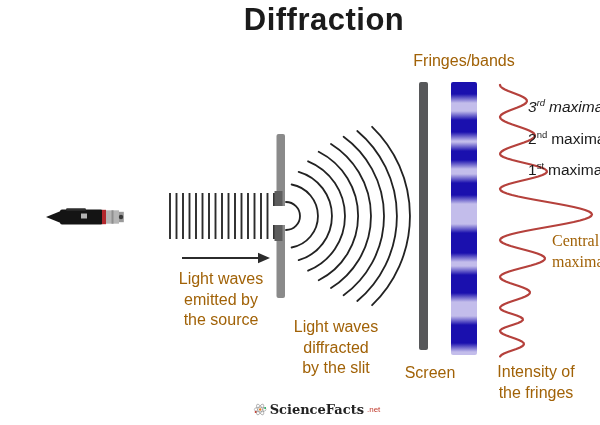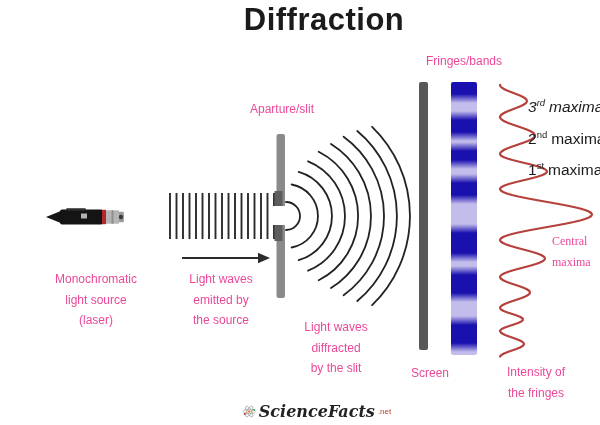--- a/index.html
+++ b/index.html
@@ -2,39 +2,39 @@
 <html><head>
 <meta charset="utf-8">
 <style>
   html,body{margin:0;padding:0;background:#fff;}
   #canvas{
     position:relative;width:600px;height:425px;background:#ffffff;overflow:hidden;
     font-family:"Liberation Sans",sans-serif;color:#1b1b1b;margin-left:24px;
   }
   svg{position:absolute;left:0;top:0;}
   .lbl{
-    position:absolute;font-size:12px;line-height:20.5px;text-align:center;
-    white-space:pre-line;transform:translateX(-50%);color:#ec4899;
+    position:absolute;font-size:16px;line-height:20.5px;text-align:center;
+    white-space:pre-line;transform:translateX(-50%);color:#a16207;
   }
   .title{
     position:absolute;top:2px;left:300px;transform:translateX(-50%);
     font-size:31px;font-weight:bold;letter-spacing:.5px;white-space:nowrap;
   }
   .maxlbl{position:absolute;left:504px;font-size:15.5px;white-space:nowrap;}
   .maxlbl .sup{font-size:9.5px;vertical-align:6px;}
   .maxlbl .word{margin-left:4px;}
   #fringe{position:absolute;border-radius:2px;}
   #central-maxima{transform:none;text-align:left;font-family:Liberation Serif, serif;}
   #logo{
     position:absolute;left:293px;top:402px;transform:translateX(-50%);
     display:flex;align-items:center;gap:3px;
   }
   #logo .brand{
-    font-family:"DejaVu Serif",serif;font-style:italic;font-weight:bold;
-    font-size:16px;color:#222;
+    font-family:"DejaVu Serif",serif;font-weight:bold;
+    font-size:13px;color:#222;
   }
   #logo .tld{font-size:8px;color:#c0392b;}
 </style>
 </head>
 <body>
 
 <div id="canvas">
 
   <svg width="600" height="425" viewBox="0 0 600 425">
 
@@ -88,25 +88,21 @@
 
     <path id="curve" fill="none" stroke-width="2.2" stroke-linecap="round" stroke-linejoin="round" stroke="#b5413c" d="M 476.0 85.0 L 476.6 86.5 L 478.3 88.0 L 480.9 89.5 L 484.3 91.0 L 488.2 92.5 L 492.1 94.0 L 495.9 95.5 L 499.0 97.0 L 501.4 98.5 L 502.7 100.0 L 502.9 101.5 L 502.0 103.0 L 499.9 104.5 L 497.0 106.0 L 493.4 107.5 L 489.5 109.0 L 485.6 110.5 L 482.0 112.0 L 479.1 113.5 L 477.0 115.0 L 476.1 116.5 L 476.0 117.0 L 476.6 118.5 L 478.2 120.0 L 480.9 121.5 L 484.3 123.0 L 488.4 124.5 L 492.8 126.0 L 497.2 127.5 L 501.4 129.0 L 505.1 130.5 L 508.0 132.0 L 510.0 133.5 L 510.9 135.0 L 510.7 136.5 L 509.4 138.0 L 507.1 139.5 L 503.9 141.0 L 500.0 142.5 L 495.7 144.0 L 491.3 145.5 L 487.0 147.0 L 483.1 148.5 L 479.9 150.0 L 477.6 151.5 L 476.3 153.0 L 476.0 154.0 L 476.8 155.5 L 479.3 157.0 L 483.3 158.5 L 488.4 160.0 L 494.3 161.5 L 500.6 163.0 L 506.8 164.5 L 512.4 166.0 L 517.2 167.5 L 520.7 169.0 L 522.6 170.5 L 522.9 172.0 L 521.5 173.5 L 518.5 175.0 L 514.2 176.5 L 508.7 178.0 L 502.7 179.5 L 496.3 181.0 L 490.3 182.5 L 484.8 184.0 L 480.5 185.5 L 477.5 187.0 L 476.1 188.5 L 476.0 189.0 L 476.8 190.5 L 479.1 192.0 L 482.9 193.5 L 488.0 195.0 L 494.3 196.5 L 501.5 198.0 L 509.4 199.5 L 517.8 201.0 L 526.2 202.5 L 534.6 204.0 L 542.5 205.5 L 549.7 207.0 L 556.0 208.5 L 561.1 210.0 L 564.9 211.5 L 567.2 213.0 L 568.0 214.5 L 567.2 216.0 L 564.9 217.5 L 561.1 219.0 L 556.0 220.5 L 549.7 222.0 L 542.5 223.5 L 534.6 225.0 L 526.2 226.5 L 517.8 228.0 L 509.4 229.5 L 501.5 231.0 L 494.3 232.5 L 488.0 234.0 L 482.9 235.5 L 479.1 237.0 L 476.8 238.5 L 476.0 240.0 L 476.0 240.0 L 476.7 241.5 L 478.9 243.0 L 482.3 244.5 L 486.7 246.0 L 491.9 247.5 L 497.5 249.0 L 503.2 250.5 L 508.6 252.0 L 513.4 253.5 L 517.1 255.0 L 519.7 256.5 L 520.9 258.0 L 520.7 259.5 L 519.0 261.0 L 516.0 262.5 L 511.9 264.0 L 506.9 265.5 L 501.4 267.0 L 495.6 268.5 L 490.1 270.0 L 485.1 271.5 L 481.0 273.0 L 478.0 274.5 L 476.3 276.0 L 476.0 277.0 L 476.7 278.5 L 478.7 280.0 L 481.8 281.5 L 485.8 283.0 L 490.2 284.5 L 494.8 286.0 L 498.9 287.5 L 502.4 289.0 L 504.8 290.5 L 505.9 292.0 L 505.7 293.5 L 504.1 295.0 L 501.3 296.5 L 497.6 298.0 L 493.3 299.5 L 488.7 301.0 L 484.4 302.5 L 480.7 304.0 L 477.9 305.5 L 476.3 307.0 L 476.0 308.0 L 477.0 309.5 L 479.7 311.0 L 483.6 312.5 L 488.3 314.0 L 492.8 315.5 L 496.4 317.0 L 498.6 318.5 L 498.9 320.0 L 497.3 321.5 L 494.1 323.0 L 489.8 324.5 L 485.2 326.0 L 480.9 327.5 L 477.7 329.0 L 476.1 330.5 L 476.0 331.0 L 476.8 332.5 L 479.0 334.0 L 482.4 335.5 L 486.6 337.0 L 490.9 338.5 L 494.8 340.0 L 497.9 341.5 L 499.7 343.0 L 499.9 344.5 L 498.6 346.0 L 496.0 347.5 L 492.3 349.0 L 488.0 350.5 L 483.7 352.0 L 480.0 353.5 L 477.4 355.0 L 476.1 356.5"></path>
   </svg>
 
   <div id="fringe" style="left: 427px; top: 82px; width: 26px; height: 273px; background: linear-gradient(rgb(26, 16, 174) 3px, rgb(26, 16, 174) 12px, rgb(195, 189, 235) 21px, rgb(195, 189, 235) 29px, rgb(26, 16, 174) 38px, rgb(26, 16, 174) 50px, rgb(195, 189, 235) 59px, rgb(195, 189, 235) 60px, rgb(26, 16, 174) 69px, rgb(26, 16, 174) 78px, rgb(195, 189, 235) 87px, rgb(195, 189, 235) 92px, rgb(26, 16, 174) 101px, rgb(26, 16, 174) 113px, rgb(195, 189, 235) 122px, rgb(195, 189, 235) 142px, rgb(26, 16, 174) 151px, rgb(26, 16, 174) 171px, rgb(195, 189, 235) 180px, rgb(195, 189, 235) 184px, rgb(26, 16, 174) 193px, rgb(26, 16, 174) 211px, rgb(195, 189, 235) 220px, rgb(195, 189, 235) 234px, rgb(26, 16, 174) 243px, rgb(26, 16, 174) 261px, rgb(195, 189, 235) 270px);"></div>
 
   <div class="title">Diffraction</div>
 
   <div class="lbl" style="left:440px;top:51px;white-space:nowrap;">Fringes/bands</div>
 
-  <div class="lbl" style="left:258px;top:99px;white-space:nowrap;">Aparture/slit</div>
 
-  <div class="lbl" style="left:72px;top:269px;">Monochromatic
-light source
-(laser)</div>
 
   <div class="lbl" style="left:197px;top:269px;">Light waves
 emitted by
 the source</div>
 
   <div class="lbl" style="left:312px;top:317px;">Light waves
 diffracted
 by the slit</div>
 
   <div class="lbl" style="left:406px;top:363px;white-space:nowrap;">Screen</div>

